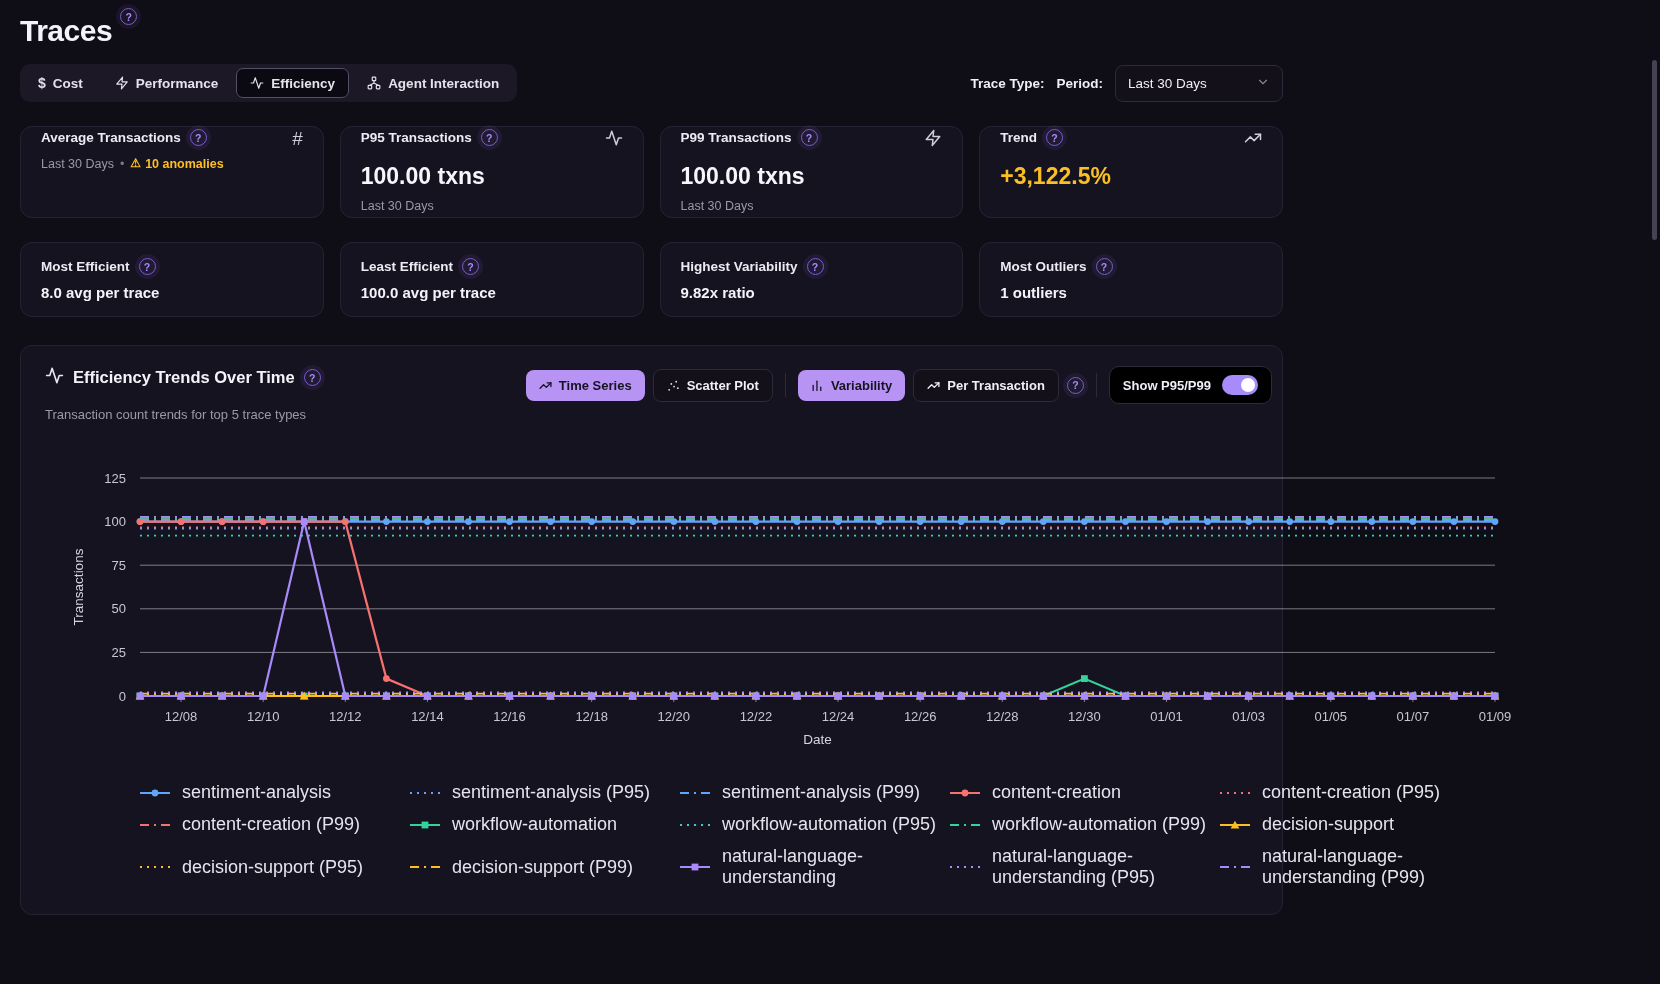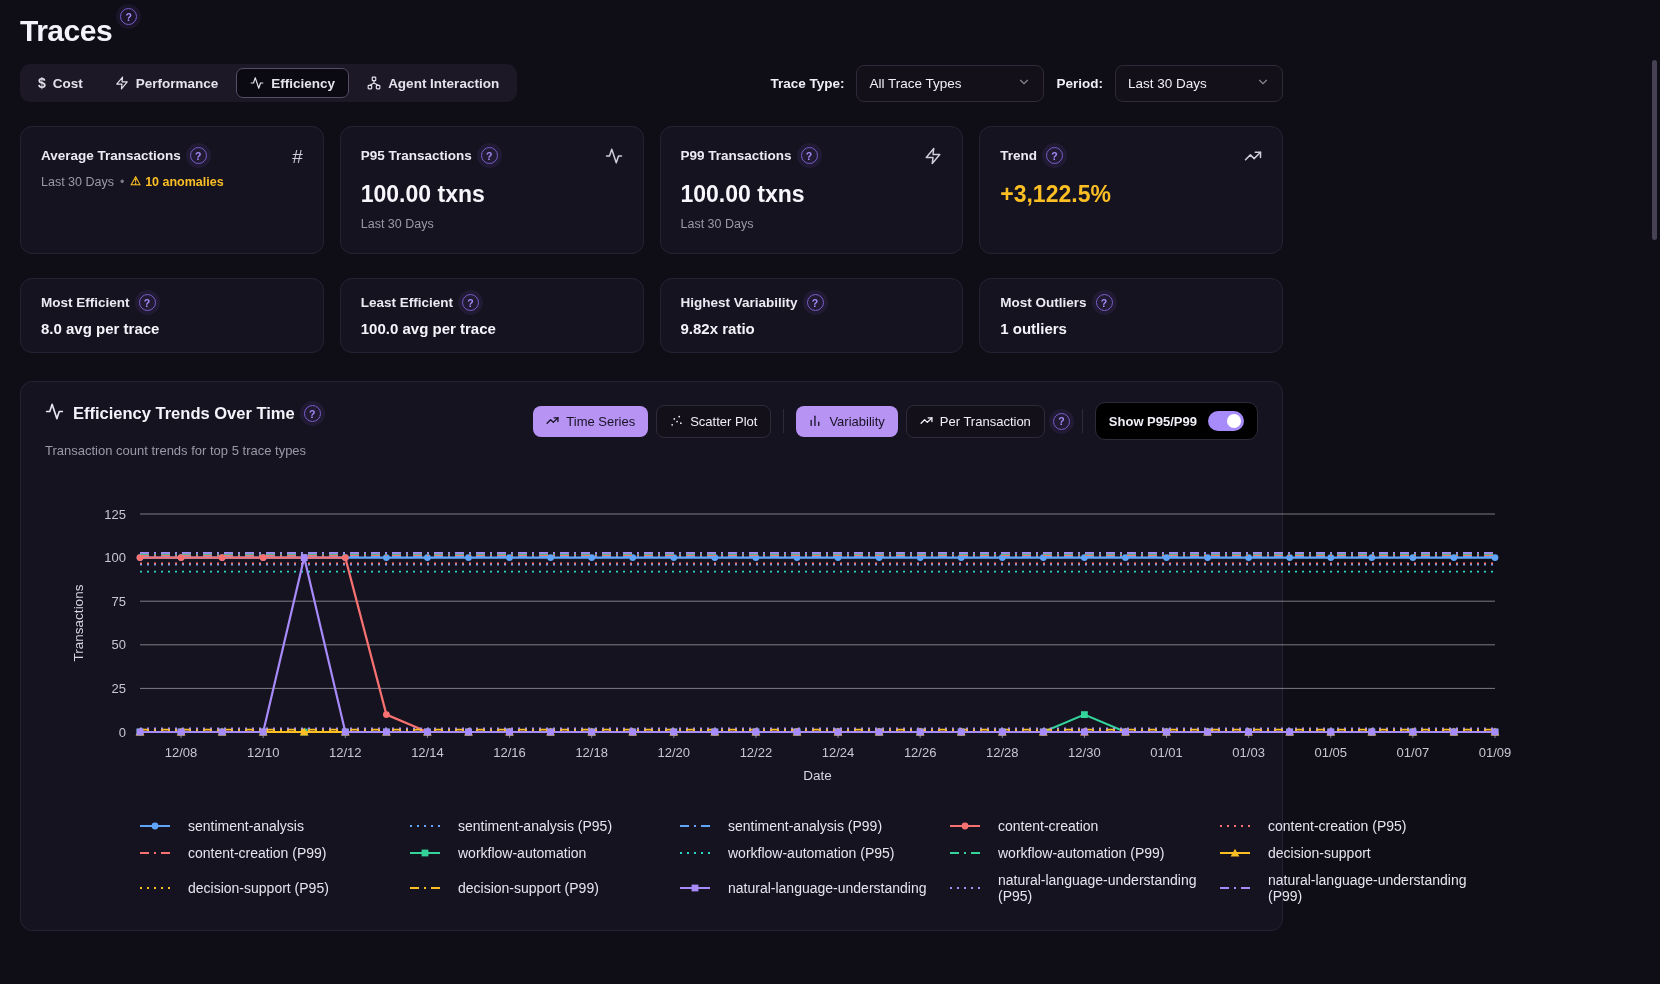--- a/index.html
+++ b/index.html
@@ -26,64 +26,64 @@
   .filters { display:flex; align-items:center; gap:12px; }
   .filter-label { font-size:13.5px; font-weight:700; color:#f0eef6; }
   .select { display:flex; align-items:center; justify-content:space-between; gap:10px;
     background:#131019; border:1px solid #2e2a3a; border-radius:8px; padding:9px 12px;
     font-size:13.5px; color:#f0eef6; cursor:pointer; }
   .select.w-lg { width:188px; } .select.w-md { width:168px; }
   .chev { color:#8a8794; }
 
   
   .cards-row { display:grid; grid-template-columns:repeat(4,1fr); gap:16px; margin-top:24px; }
-  .card { background:#161321; border:1px solid #262233; border-radius:12px; padding:20px 20px; }
+  .card { background:#161321; border:1px solid #262233; border-radius:12px; padding:2px 20px; }
   .card-top { display:flex; align-items:flex-start; justify-content:space-between; }
   .card-title-wrap { display:flex; align-items:center; gap:9px; }
   .card-title { font-size:13.5px; font-weight:700; color:#eceaf2; }
   .card-icon { color:#cfccd9; }
   .hash-glyph { font-size:19px; color:#cfccd9; line-height:1; }
   .stat-value { margin-top:12px; font-size:23px; font-weight:700; color:#f8f6fb; }
   .stat-value.amber { color:#fbbf24; }
   .stat-sub { margin-top:7px; font-size:12.5px; color:#9b98a8; line-height:1.45;
     display:flex; align-items:center; gap:6px; flex-wrap:wrap; }
   .sep { color:#7b7889; }
   .anomaly { color:#fbbf24; font-weight:700; display:inline-flex; align-items:center; gap:4px; }
   .warn-ico { font-size:12px; }
   .insight .card { padding:15px 20px; }
   .insight-value { margin-top:9px; font-size:15px; font-weight:700; color:#f5f3fa; }
 
   
   .chart-card { margin-top:28px; background:#161321; border:1px solid #262233;
-    border-radius:12px; padding:20px 24px 26px 24px; }
+    border-radius:12px; padding:20px 10px 26px 24px; }
   .chart-head { display:flex; justify-content:space-between; align-items:flex-start; }
   .chart-title-row { display:flex; align-items:center; gap:9px; }
   .chart-title { font-size:16.5px; font-weight:700; color:#f5f3fa; }
   .chart-sub { margin-top:18px; font-size:13px; color:#9b98a8; }
   .chart-controls { display:flex; align-items:center; gap:8px; }
-  .btn { display:flex; gap:7px; font-size:13px; font-weight:400;
+  .btn { display:flex; align-items:center; gap:7px; font-size:13px; font-weight:700;
     padding:8px 13px; border-radius:8px; cursor:pointer; white-space:nowrap; }
   .btn.purple { background:#b794f4; color:#171224; }
   .btn.dark { background:#131019; border:1px solid #2e2a3a; color:#f0eef6; }
   .vdiv { width:1px; height:24px; background:#2e2a3a; margin:0 4px; }
   .toggle-pill { display:flex; align-items:center; gap:11px; background:#000000;
     border:1px solid #2e2a3a; border-radius:10px; padding:8px 13px; }
   .toggle-label { font-size:13px; font-weight:700; color:#f0eef6; }
   .toggle { position:relative; width:36px; height:20px; border-radius:10px;
     background:#a78bfa; cursor:pointer; flex:0 0 auto; }
   .toggle .knob { position:absolute; right:3px; top:3px; width:14px; height:14px;
     border-radius:50%; background:#ffffff; }
 
   .chart-svg-wrap { margin-top:34px; }
   svg.chart text.tick { fill:#c9c6d4; font-size:13px; font-family:"Liberation Sans",sans-serif; }
   svg.chart text.axis-label { fill:#d8d5e2; font-size:13.5px; font-family:"Liberation Sans",sans-serif; }
 
   .legend { margin:22px 0 0 95px; width:1340px; display:grid;
     grid-template-columns:repeat(5,1fr); row-gap:11px; column-gap:10px; }
-  .legend-item { display:flex; align-items:center; gap:18px; font-size:14px; color:#e6e4ee; }
+  .legend-item { display:flex; align-items:center; gap:12px; font-size:18px; color:#e6e4ee; }
   .legend-item svg { flex:0 0 auto; }
 
   .scrollbar-thumb { position:absolute; right:3px; top:60px; width:5px; height:180px;
     border-radius:3px; background:#474253; }
 </style>
 </head>
 <body>
 
 <div class="page">
 
@@ -121,26 +121,20 @@
               <rect x="2" y="16" width="6" height="6" rx="1"></rect>
               <rect x="16" y="16" width="6" height="6" rx="1"></rect>
               <path d="M12 8v4M12 12l-7 4M12 12l7 4"></path>
             </svg>
           </span>
         <span>Agent Interaction</span>
       </div>
     </div>
     <div class="filters">
       <span class="filter-label">Trace Type:</span>
-      <div class="select w-lg">
-        <span>All Trace Types</span>
-        <span class="chev"><svg width="14" height="14" viewBox="0 0 24 24" fill="none" stroke="currentColor" stroke-width="2" stroke-linecap="round">
-              <polyline points="6 9 12 15 18 9"></polyline>
-            </svg></span>
-      </div>
       <span class="filter-label">Period:</span>
       <div class="select w-md">
         <span>Last 30 Days</span>
         <span class="chev"><svg width="14" height="14" viewBox="0 0 24 24" fill="none" stroke="currentColor" stroke-width="2" stroke-linecap="round">
               <polyline points="6 9 12 15 18 9"></polyline>
             </svg></span>
       </div>
     </div>
   </div>
 

